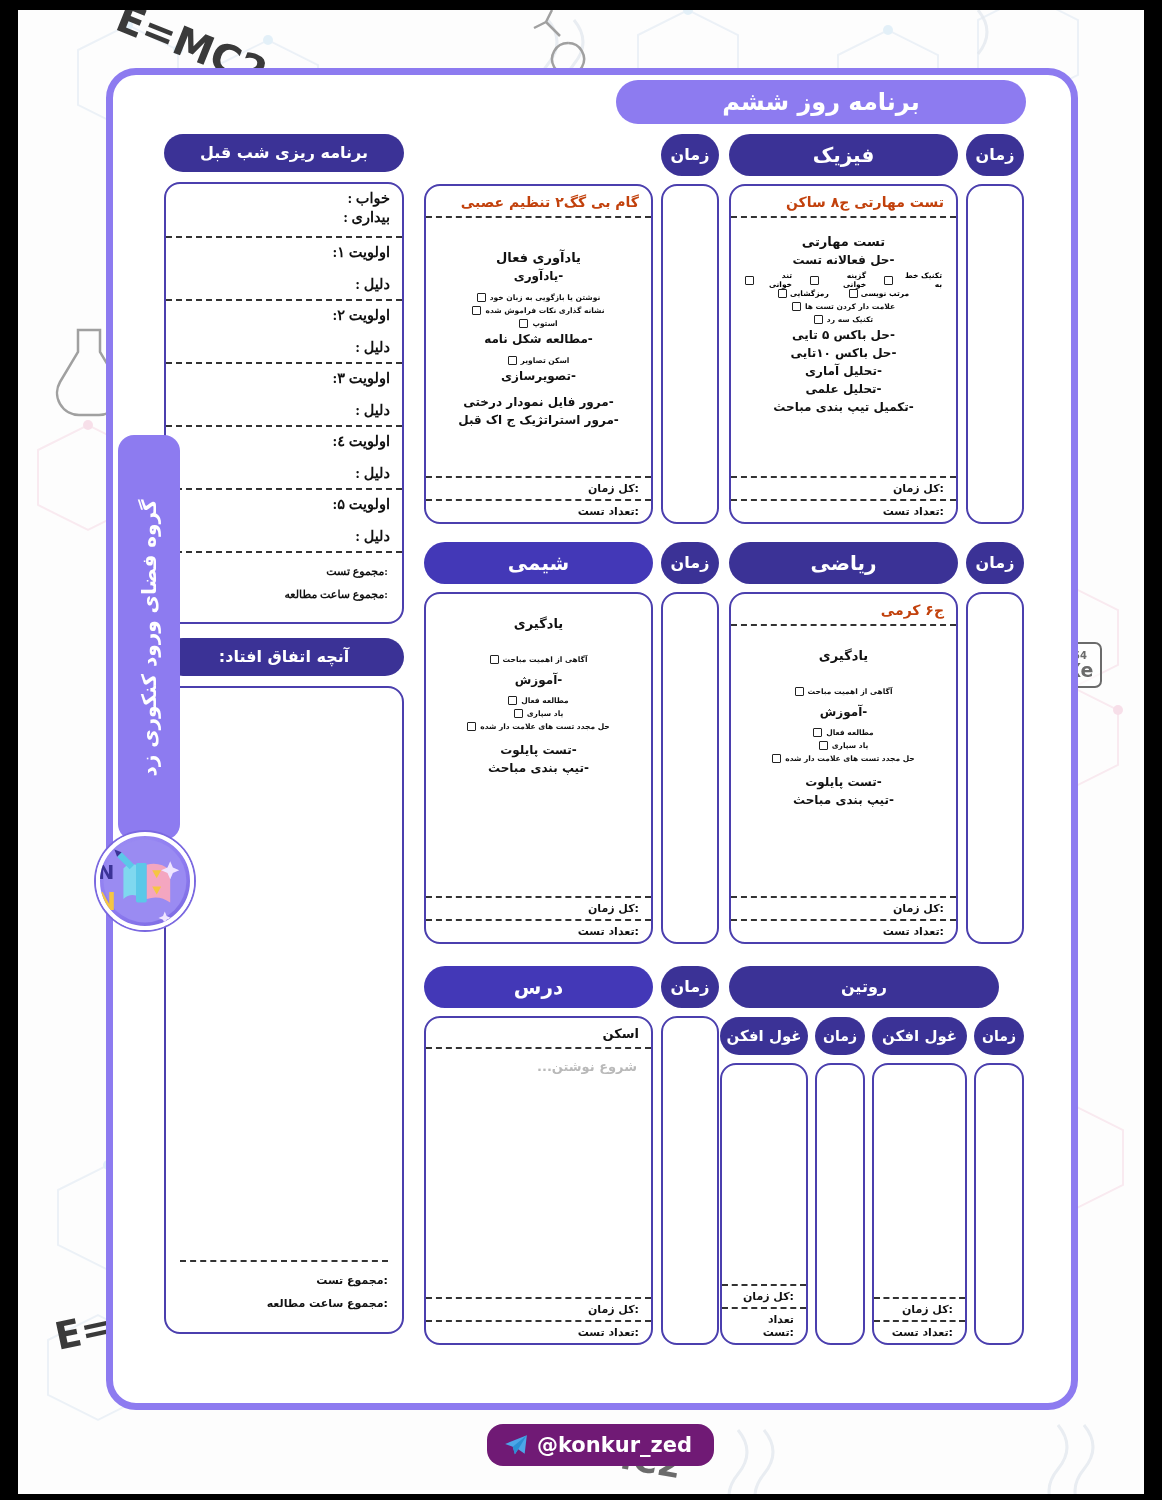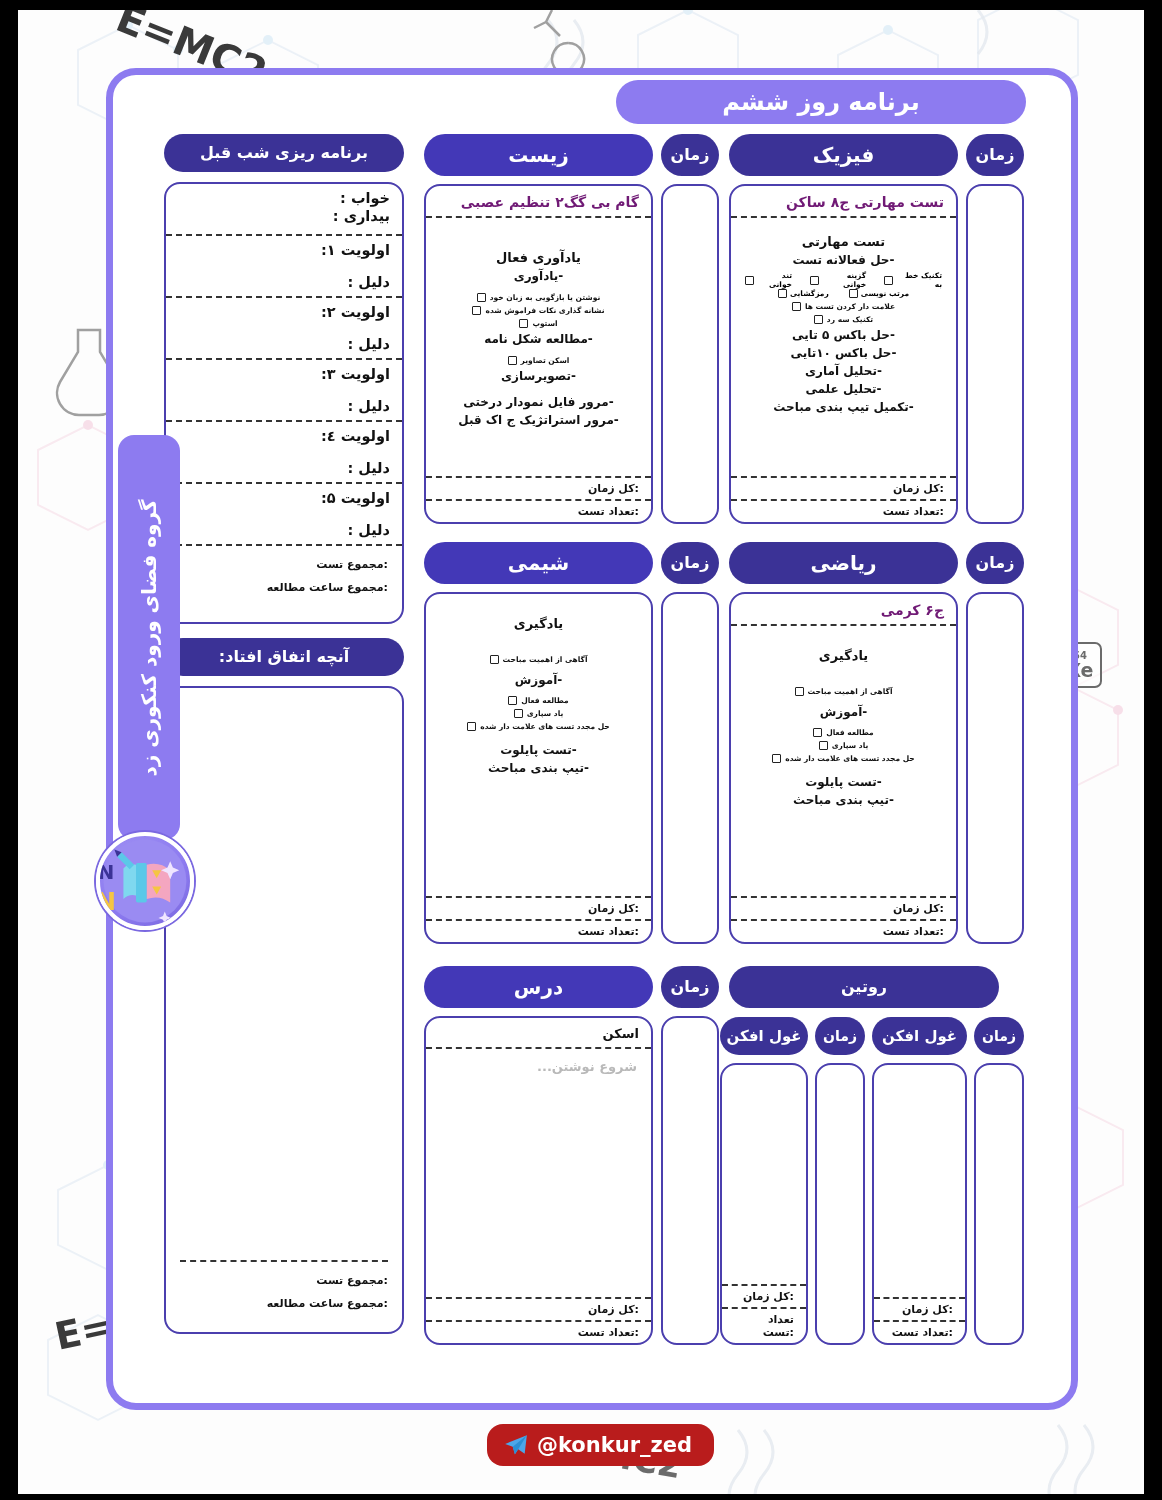--- a/index.html
+++ b/index.html
@@ -116,20 +116,21 @@
   }
 
   
   #left-col { position: absolute; right: 740px; top: 124px; width: 240px; }
 
   #night-header { width: 240px; height: 38px; font-size: 16px; }
   #night-card {
     margin-top: 10px;
     width: 240px; height: 442px;
     padding: 0;
+    font-family: Liberation Serif, serif;
   }
   .prio-block { padding: 6px 12px 4px 12px; }
   .prio-block .lbl {
     font-size: 14.5px; font-weight: 800; color: #111;
     text-align: right; margin-bottom: 2px;
   }
   .prio-reason { height: 30px; }
   .totals-block { padding: 12px 14px 0 14px; }
   .totals-block div {
     font-size: 11px; font-weight: 800; color: #111;
@@ -156,21 +157,21 @@
   .subj-header-row { display: flex; gap: 8px; }
   .subj-title { height: 42px; font-size: 20px; flex: 1; }
   .time-pill { width: 58px; height: 42px; font-size: 16px; flex: none; }
 
   .subj-body-row { display: flex; gap: 8px; margin-top: 8px; }
   .time-card { width: 58px; flex: none; }
   .subj-card { flex: 1; padding: 0; display: flex; flex-direction: column; }
 
   .subj-topic {
     padding: 8px 12px 6px 12px;
-    font-size: 14px; font-weight: 800; color: #701a75;
+    font-size: 14px; font-weight: 800; color: #c2410c;
     text-align: right;
     border-bottom: 2px dashed #333;
   }
   .subj-content {
     flex: 1;
     padding: 10px 14px 4px 14px;
     text-align: right;
   }
   .sec-title {
     font-size: 13px; font-weight: 800; color: #111;
@@ -217,21 +218,21 @@
   #lesson-ph {
     padding: 10px 14px;
     font-size: 13px; color: #b9b9b9; font-weight: 600;
     text-align: right;
   }
 
   
   #tg {
     position: absolute;
     right: 430px; bottom: 28px;
-    background: #b91c1c;
+    background: #701a75;
     color: #fff;
     border-radius: 16px;
     padding: 8px 22px 8px 16px;
     display: flex; align-items: center; gap: 8px;
     font-size: 21px; font-weight: 800;
     direction: ltr;
     z-index: 5;
   }
   #tg .plane { width: 26px; height: 26px; flex: none; }
 </style>
@@ -427,21 +428,20 @@
               <div class="line">کل زمان:</div>
               <div class="line">تعداد تست:</div>
             </div>
           </div>
         </div>
       </div>
 
       <div style="width:295px;">
         <div class="subj-header-row">
           <div class="pill time-pill">زمان</div>
-          <div class="pill subj-title pill-light">زیست</div>
         </div>
         <div class="subj-body-row" style="height:340px;">
           <div class="card time-card"></div>
           <div class="card subj-card">
             <div class="subj-topic">گام بی گگ۲ تنظیم عصبی</div>
             <div class="subj-content">
               <div class="sec-title" style="margin-top:22px;">یادآوری فعال</div>
               <div class="dash-item">-یادآوری</div>
               <div class="cb-row center" style="margin-top:10px;">
                 <span class="cb"></span>

